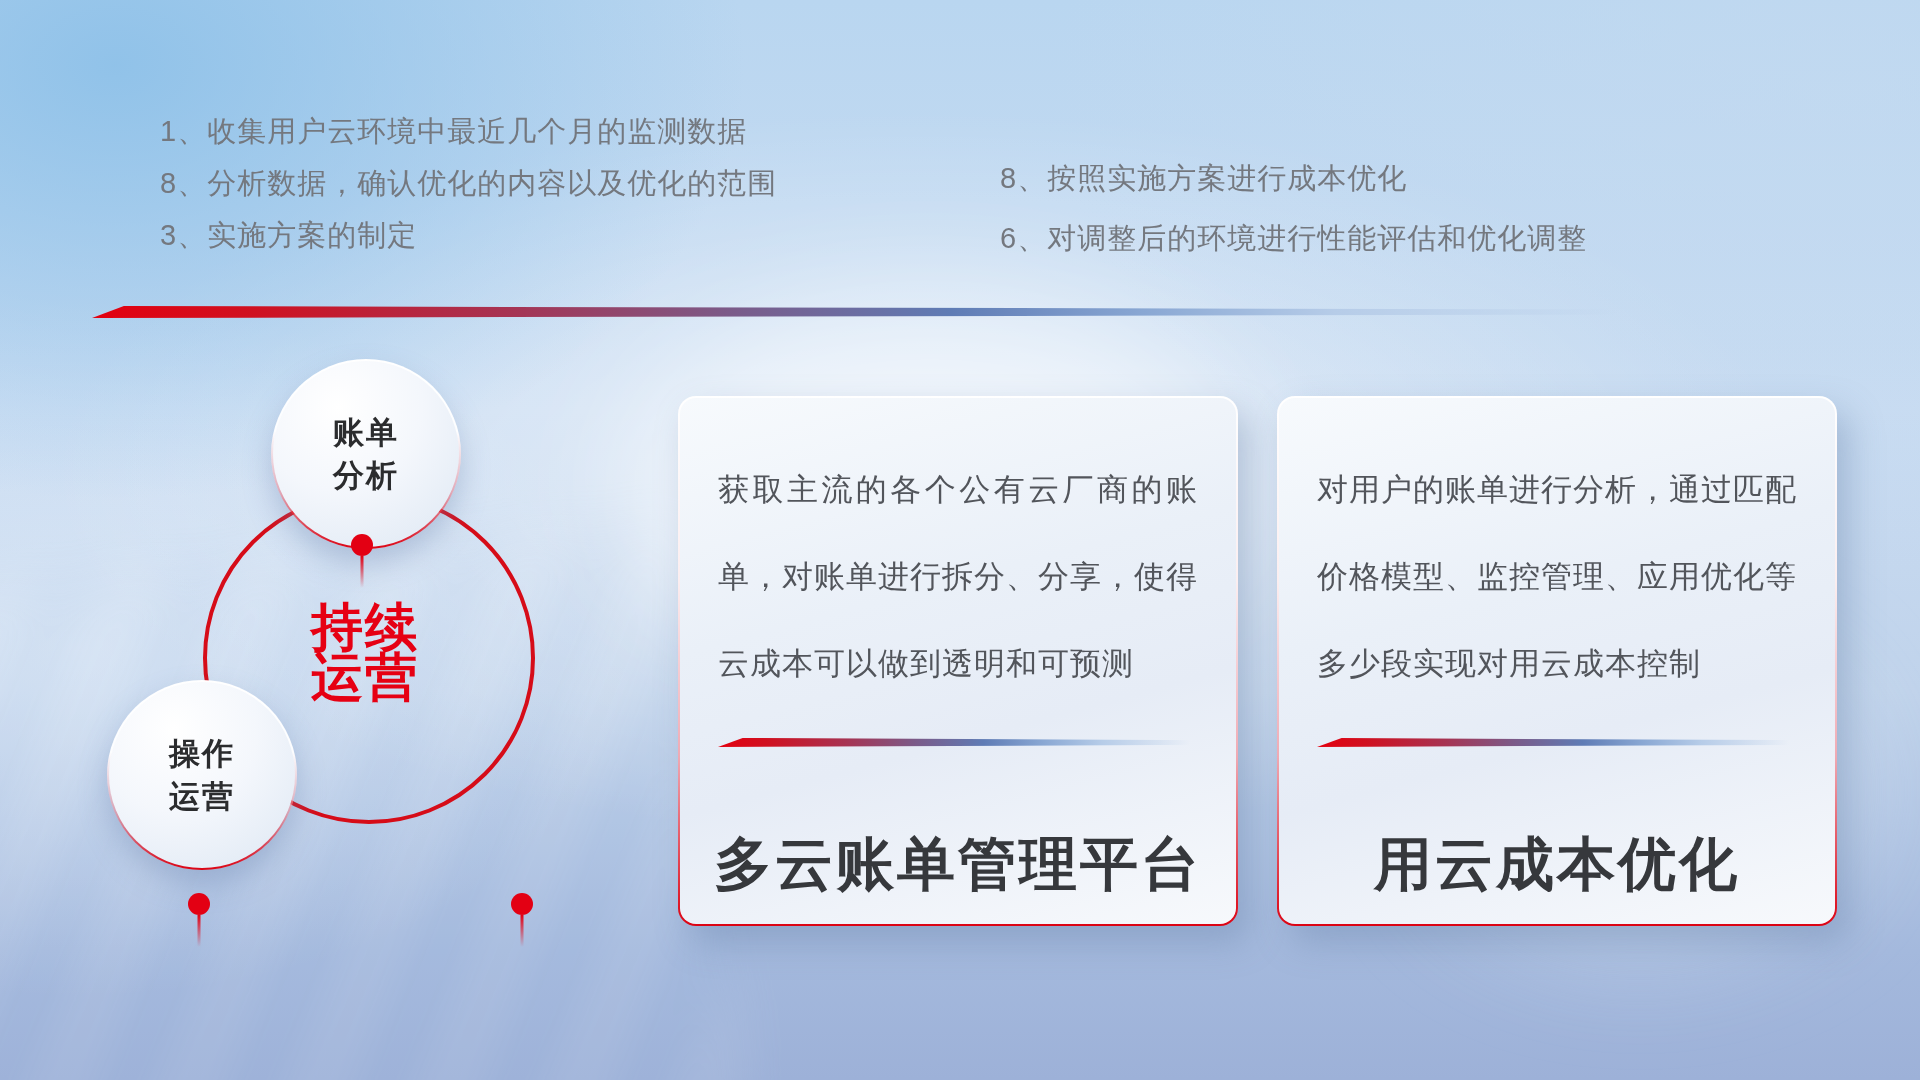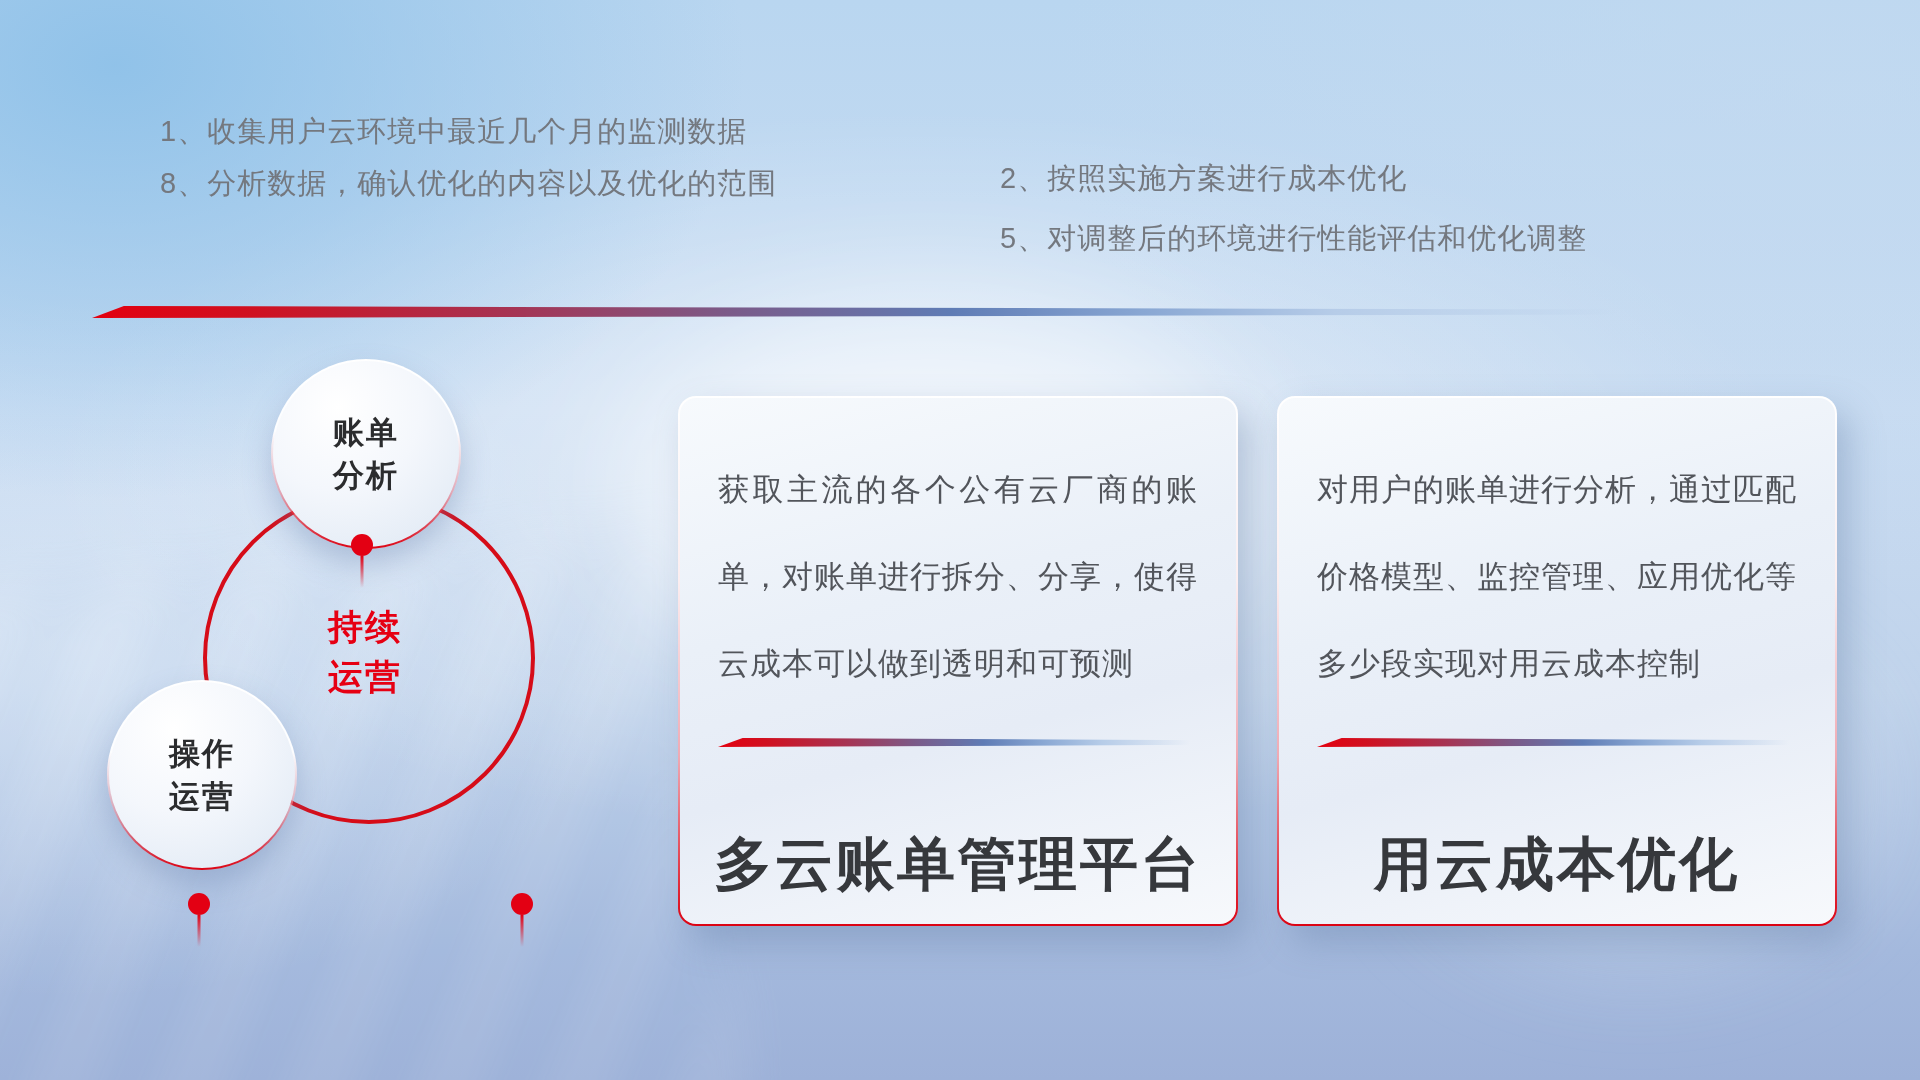--- a/index.html
+++ b/index.html
@@ -43,21 +43,21 @@
     clip-path:polygon(2% 0,100% 30%,100% 70%,0 100%);}
 
   
   .diagram{position:absolute;left:0;top:0;width:700px;height:1080px;}
   .big-ring{
     position:absolute;left:203px;top:492px;width:324px;height:324px;
     border:4px solid #d60c18;border-radius:50%;z-index:1;
   }
   .center-label{
     position:absolute;left:285px;top:602px;width:160px;z-index:1;
-    color:#e60013;font-size:35px;line-height:50px;font-weight:800;
+    color:#e60013;font-size:52px;line-height:50px;font-weight:800;
     text-align:center;white-space:pre-line;letter-spacing:2px;
   }
   .node{
     position:absolute;width:186px;height:186px;border-radius:50%;z-index:2;
     border:2.5px solid transparent;
     background:
       radial-gradient(circle at 35% 25%, #ffffff 0%, #f4f7fc 45%, #dde7f3 100%) padding-box,
       linear-gradient(to top,#dc0313 0%,rgba(233,120,134,.55) 30%,rgba(255,255,255,.95) 62%,#ffffff 100%) border-box;
     box-shadow:0 14px 28px rgba(110,135,175,.38);
     display:flex;align-items:center;justify-content:center;text-align:right;
@@ -111,25 +111,26 @@
 
 <div class="stage">
 
   <div class="bg-streaks"></div>
   <div class="bg-blob blob-center"></div>
   <div class="bg-blob blob-right"></div>
 
   <div class="steps steps-left">
     <div class="step">1、收集用户云环境中最近几个月的监测数据</div>
     <div class="step">8、分析数据，确认优化的内容以及优化的范围</div>
+    <div class="step">3、实施方案的制定</div>
   </div>
 
   <div class="steps steps-right">
-    <div class="step">2、按照实施方案进行成本优化</div>
-    <div class="step">5、对调整后的环境进行性能评估和优化调整</div>
+    <div class="step">8、按照实施方案进行成本优化</div>
+    <div class="step">6、对调整后的环境进行性能评估和优化调整</div>
   </div>
 
   <div class="swoosh divider"></div>
 
   <div class="diagram">
     <div class="big-ring"></div>
     <div class="center-label">持续
 运营</div>
 
     <div class="node node-top">

